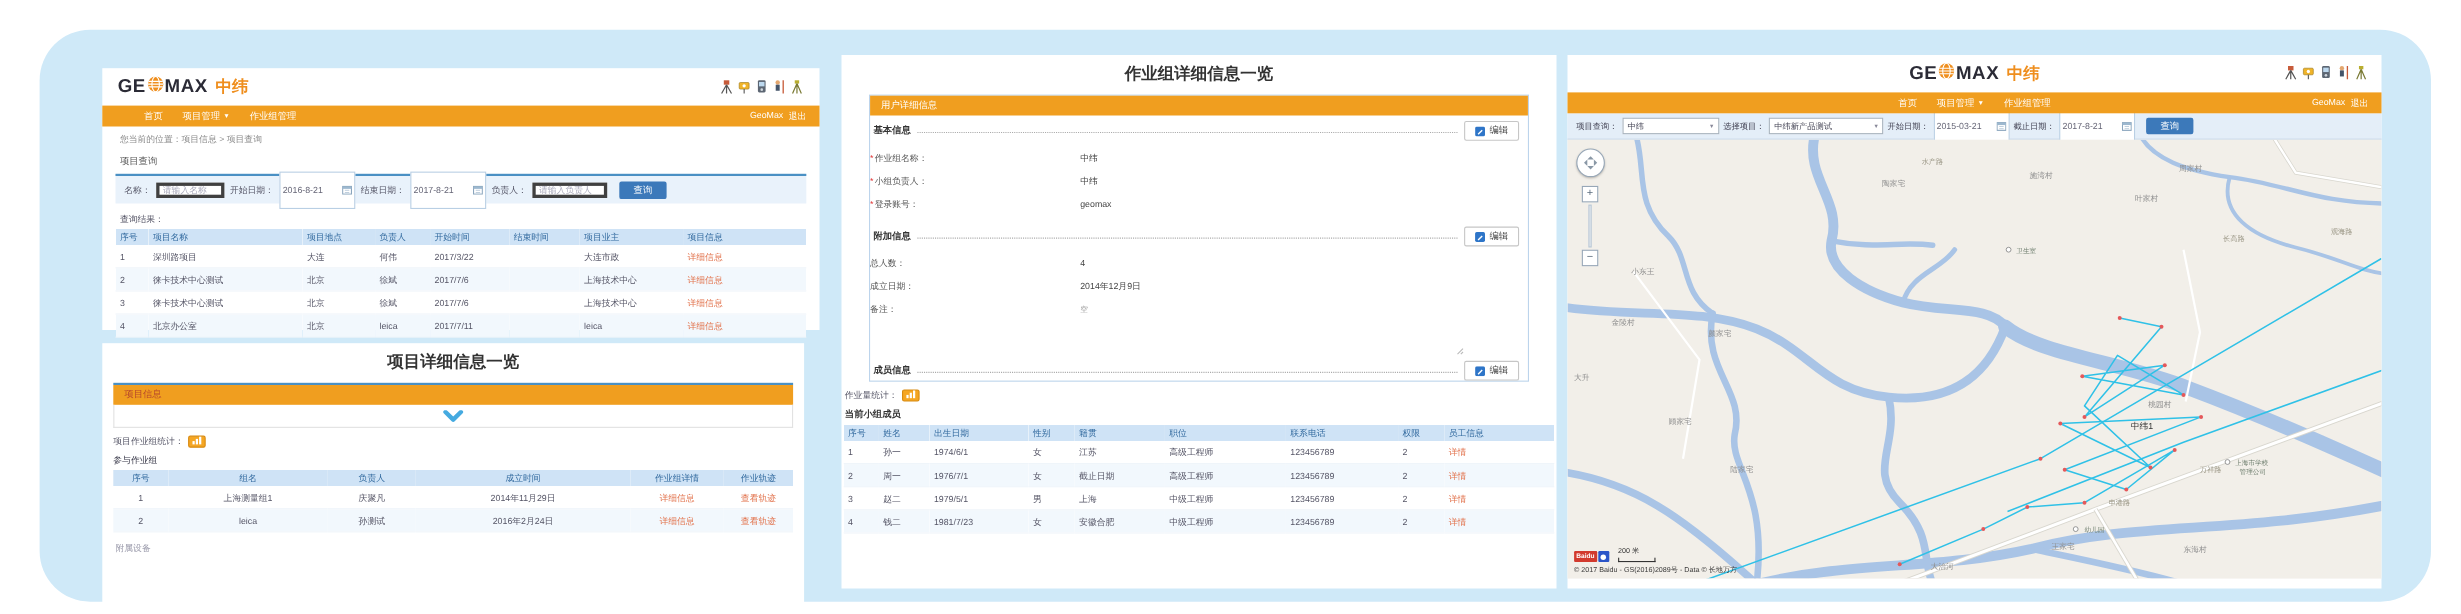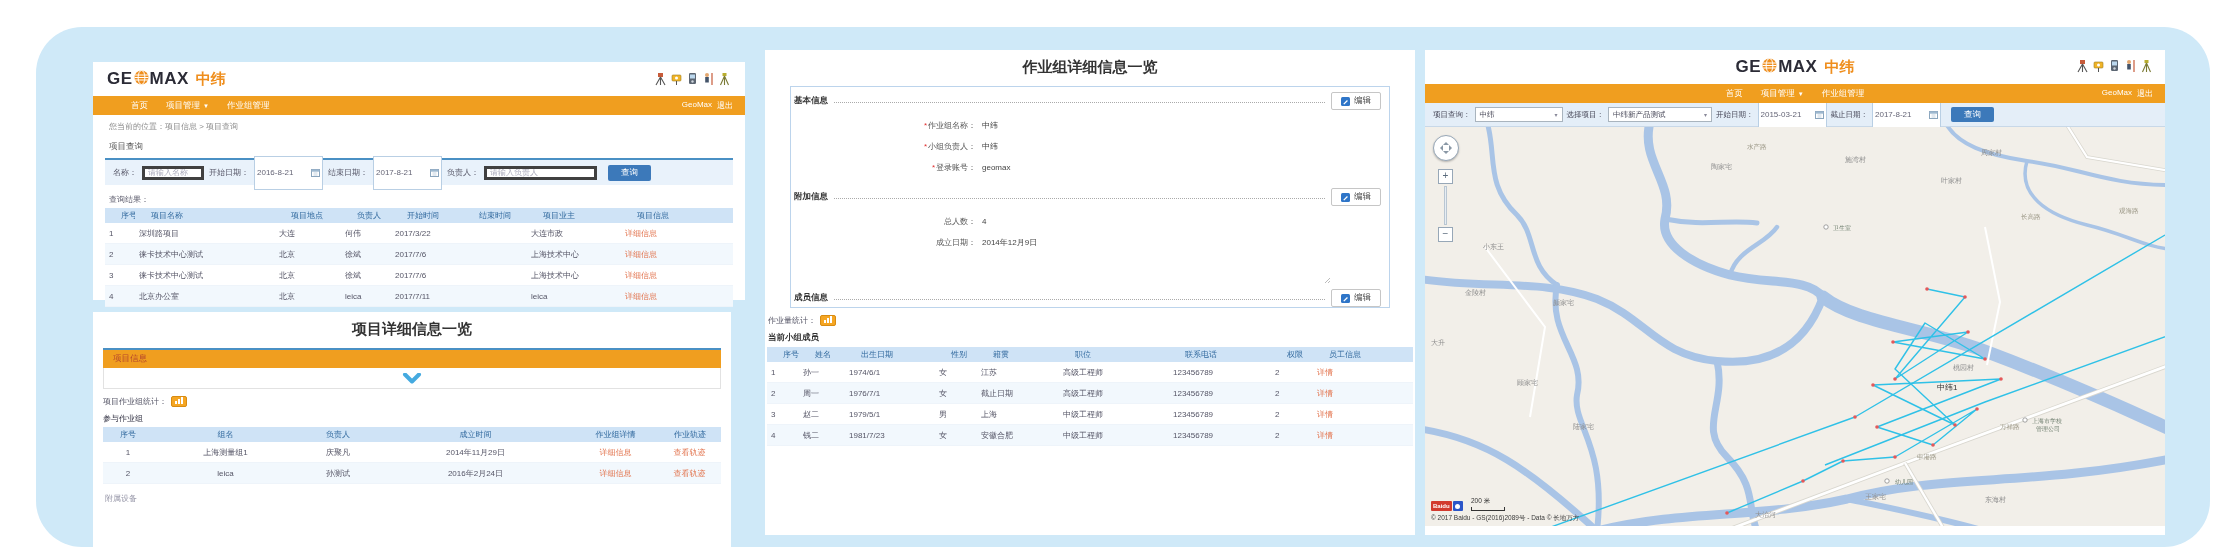--- a/index.html
+++ b/index.html
@@ -43,21 +43,21 @@
   .inp::placeholder { color:#aab; }
   .datebox { display:flex; align-items:center; background:#fff; border:1px solid #b9cfe4; height:14px; padding:16px 2px; gap:2px; }
   .datebox input { border:none; outline:none; width:52px; font-size:8px; color:#667; font-family:inherit; }
   .btn-blue { background:#3c79ba; color:#fff; font-size:8.5px; border:none; border-radius:2px; height:16px; padding:0 13px; margin-left:6px; cursor:pointer; font-family:inherit; }
 
   .results-label { font-size:8px; color:#556; padding:9px 16px 3px; }
 
   
   .tblwrap { margin:0 12px; }
   table.tbl { width:100%; border-collapse:collapse; table-layout:fixed; font-size:8px; color:#556; }
-  .tbl th { background:#cfe3f6; color:#31699e; text-align:left; font-weight:normal; padding:2px 16px; white-space:nowrap; overflow:hidden; }
+  .tbl th { background:#cfe3f6; color:#31699e; text-align:left; font-weight:normal; padding:2px 4px; white-space:nowrap; overflow:hidden; }
   .tbl td { padding:5px 4px 4px; border-bottom:1px solid #eef4fa; white-space:nowrap; overflow:hidden; }
   .tbl tbody tr:nth-child(even) td { background:#f2f8fd; }
   .tbl.centered th, .tbl.centered td { text-align:center; }
   a.tlink { color:#e2734d; text-decoration:none; cursor:pointer; }
 
   
   .big-title { text-align:center; font-size:15px; font-weight:bold; color:#333; padding:8px 0 9px; }
   .p1b-box { margin:0 10px; border-top:2px solid #4a90c4; }
   .orange-bar { background:#f09e1f; height:18px; display:flex; align-items:center; padding:0 10px; font-size:8.5px; }
   .orange-bar.red-text { color:#b5452c; }
@@ -69,21 +69,21 @@
   .group-label { font-size:8px; color:#334; padding:4px 10px 3px; }
   .footer-note { font-size:8px; color:#99a; padding:9px 12px; }
 
   
   .p2-box { margin:0 25px; border:1px solid #bcd4ec; }
   .sect-row { display:flex; align-items:center; padding:5px 8px 0 0; }
   .sect-name { font-weight:bold; font-size:8.5px; color:#333; padding-left:3px; white-space:nowrap; }
   .dots { flex:1; border-bottom:1px dotted #aaa; margin:0 6px 3px; height:7px; }
   .btn-edit { display:inline-flex; gap:4px; align-items:center; border:1px solid #c6c6c6; background:#fff; font-size:8.5px; color:#444; padding:2px 9px; border-radius:2px; cursor:pointer; font-family:inherit; }
   .field { display:flex; font-size:8px; color:#555; margin:10px 0; align-items:center; }
-  .f-label { width:185px; text-align:right; white-space:nowrap; }
+  .f-label { width:185px; white-space:nowrap; }
   .star { color:#e03030; margin-right:1px; }
   .f-value { margin-left:6px; color:#444; }
   .f-value.dim { color:#999; font-size:7px; }
   .resize-row { display:flex; justify-content:flex-end; padding-right:58px; height:26px; align-items:flex-end; }
   .sel-row { display:flex; padding:2px 0 12px 100px; gap:130px; }
   .sel-group { font-size:8px; color:#556; }
   .sel-group .sl { margin-bottom:3px; }
   .selbox { width:120px; height:14px; border:1px solid #a9b4be; background:#fff; display:flex; align-items:center; justify-content:space-between; padding:0 4px; color:#445; cursor:pointer; }
   .selbox .arrow { color:#889; font-size:6px; }
   .bold-label { font-size:8.5px; font-weight:bold; color:#333; padding:4px 3px 3px; }
@@ -203,21 +203,21 @@
     <label>结束日期：</label>
     <span class="datebox">
       <input value="2017-8-21" style="">
       <svg width="9" height="9">
           <rect x="0.5" y="1.5" width="8" height="7" fill="#fff" stroke="#8aa5bd"></rect>
           <rect x="0.5" y="1.5" width="8" height="2.2" fill="#9db8cf"></rect>
           <path d="M2.5,5 h4 M2.5,7 h4" stroke="#b6c8d8" stroke-width=".8"></path>
         </svg>
     </span>
     <label>负责人：</label>
-    <input class="inp" style="width: 113px;" placeholder="请输入负责人">
+    <input class="inp" style="width: 68px;" placeholder="请输入负责人">
     <button class="btn-blue">查询</button>
   </div>
 
   <div class="results-label">查询结果：</div>
 
   <div class="tblwrap">
     <table class="tbl">
       <colgroup>
           <col style="width:30px">
           <col style="width:140px">
@@ -347,20 +347,23 @@
         </tbody>
     </table>
   </div>
   <div class="footer-note">附属设备</div>
 </div>
 
 <div class="card" id="p2">
   <div class="big-title">作业组详细信息一览</div>
 
   <div class="p2-box">
+    <div class="orange-bar white-text">
+        <span>用户详细信息</span>
+      </div>
 
     <div class="sect-row">
       <span class="sect-name">基本信息</span>
       <span class="dots"></span>
       <button class="btn-edit">
         <svg width="9" height="9">
             <rect width="9" height="9" rx="1.5" fill="#2e75c8"></rect>
             <path d="M2.3,6.7 L6,3 L6.9,3.9 L3.2,7.6 Z" fill="#fff"></path>
           </svg>
         <span>编辑</span>
@@ -390,20 +393,24 @@
         <span>编辑</span>
       </button>
     </div>
     <div class="field">
       <span class="f-label"><span>总人数：</span></span>
       <span class="f-value">4</span>
     </div>
     <div class="field">
       <span class="f-label"><span>成立日期：</span></span>
       <span class="f-value">2014年12月9日</span>
+    </div>
+    <div class="field">
+      <span class="f-label"><span>备注：</span></span>
+      <span class="f-value dim">空</span>
     </div>
     <div class="resize-row">
       <svg width="7" height="7">
           <path d="M6,1 L1,6 M6,4 L4,6" stroke="#bbb" stroke-width="1"></path>
         </svg>
     </div>
 
     <div class="sect-row">
       <span class="sect-name">成员信息</span>
       <span class="dots"></span>

